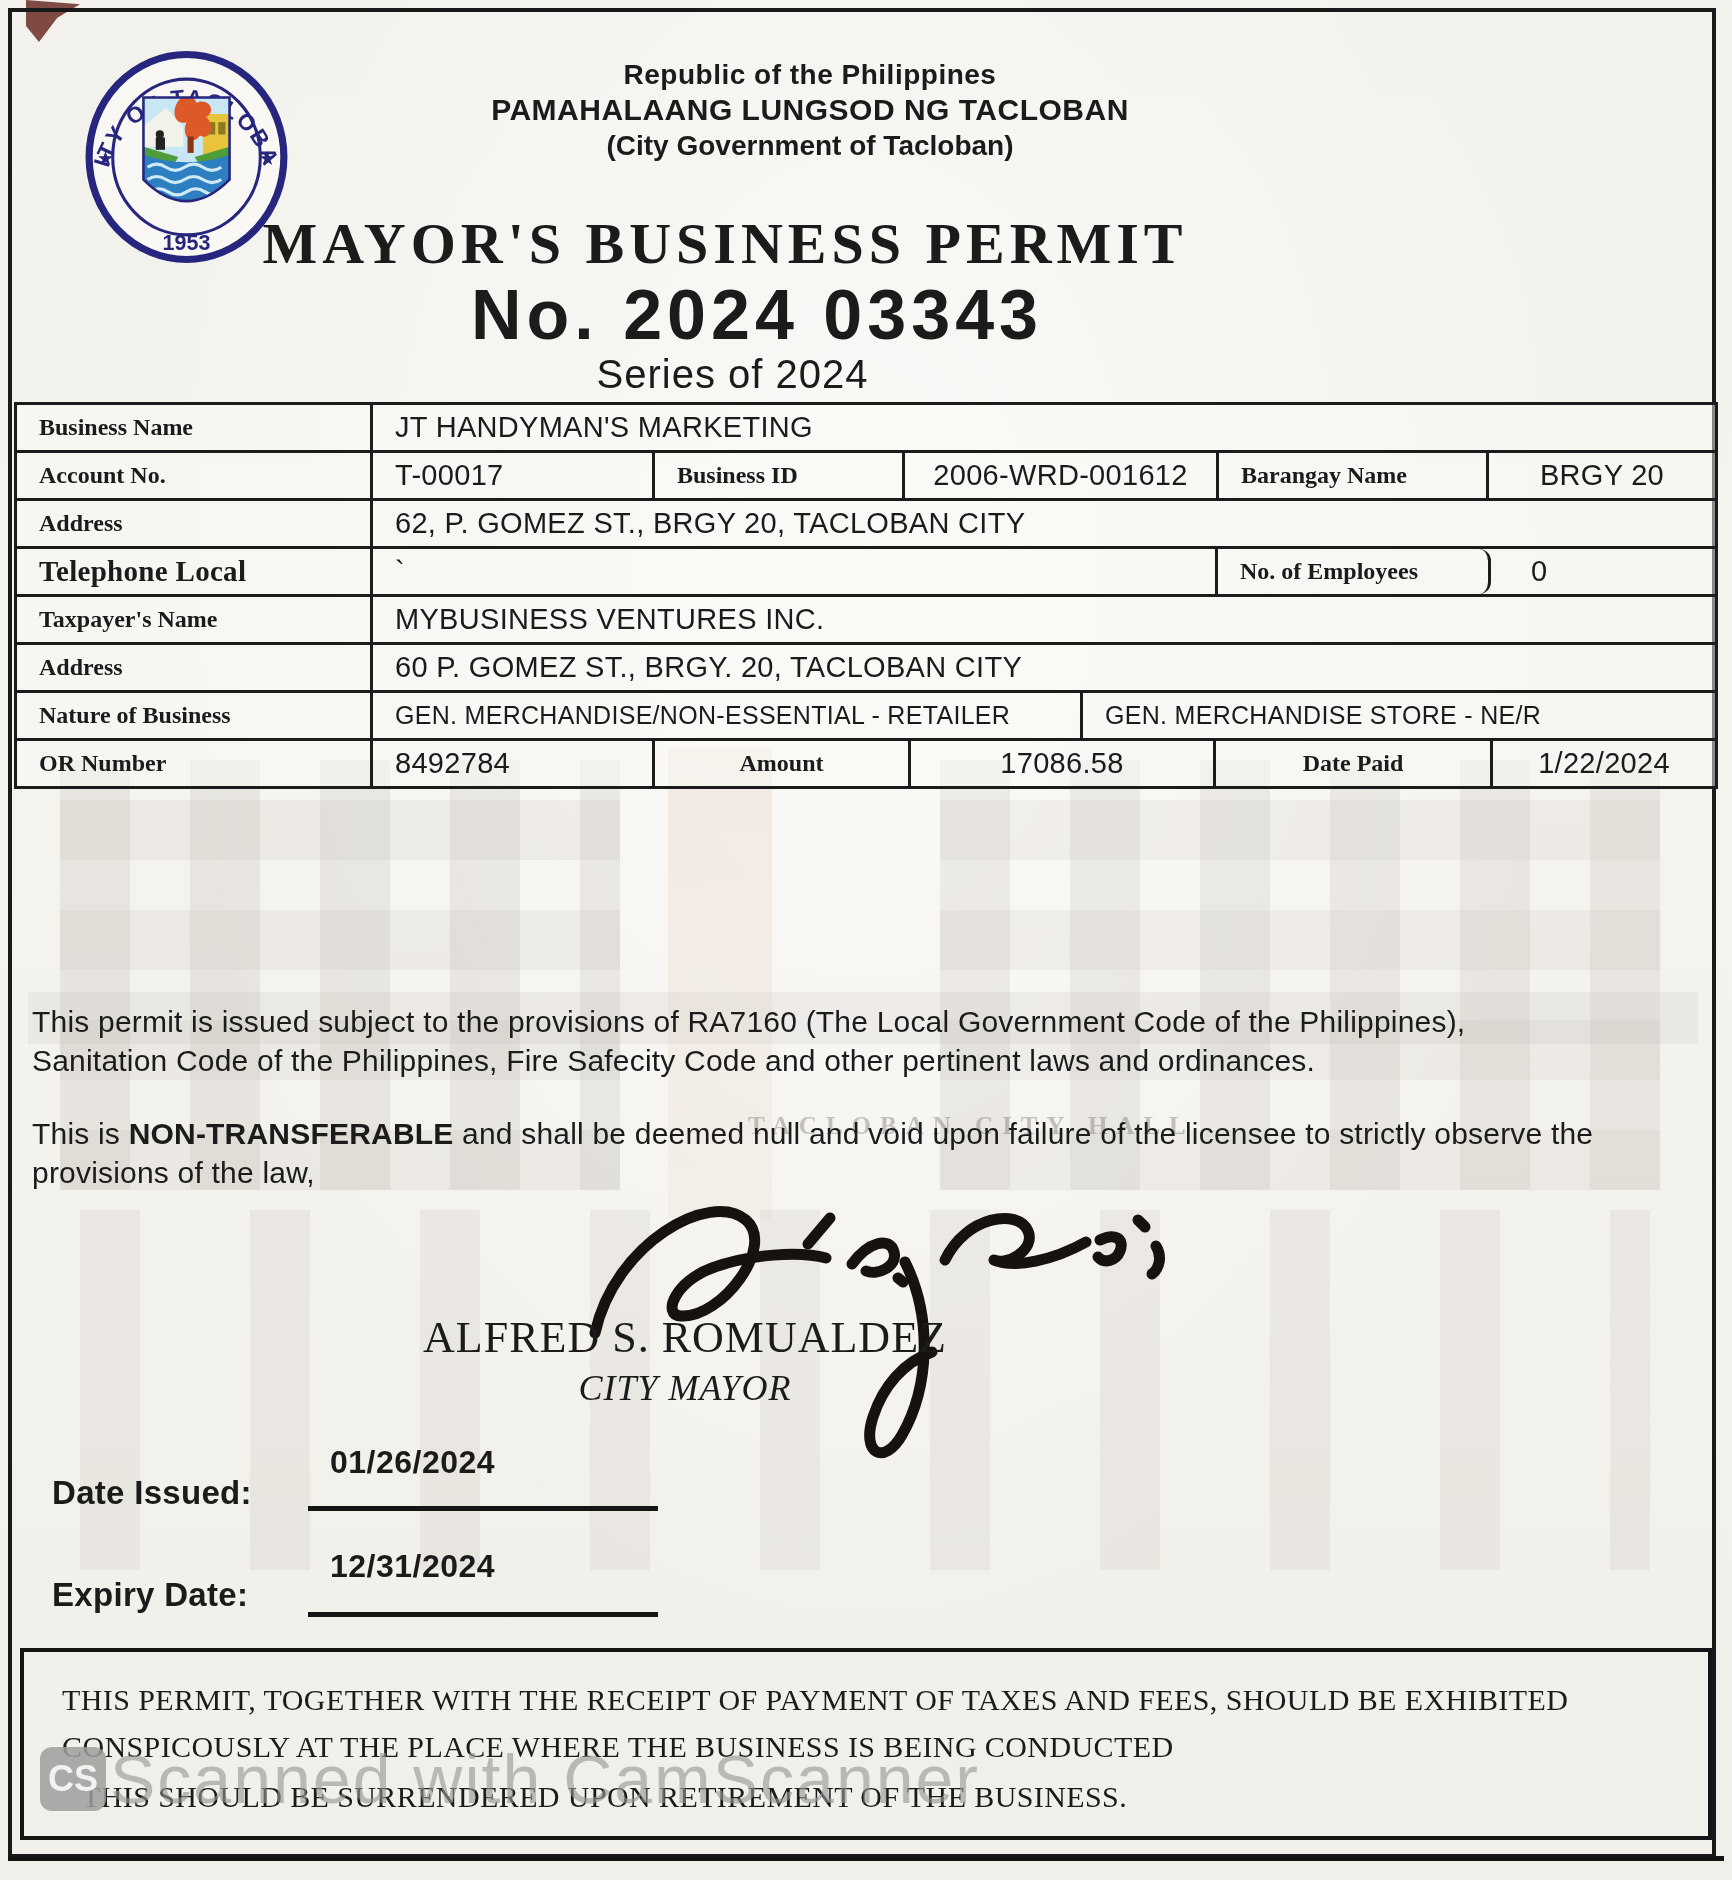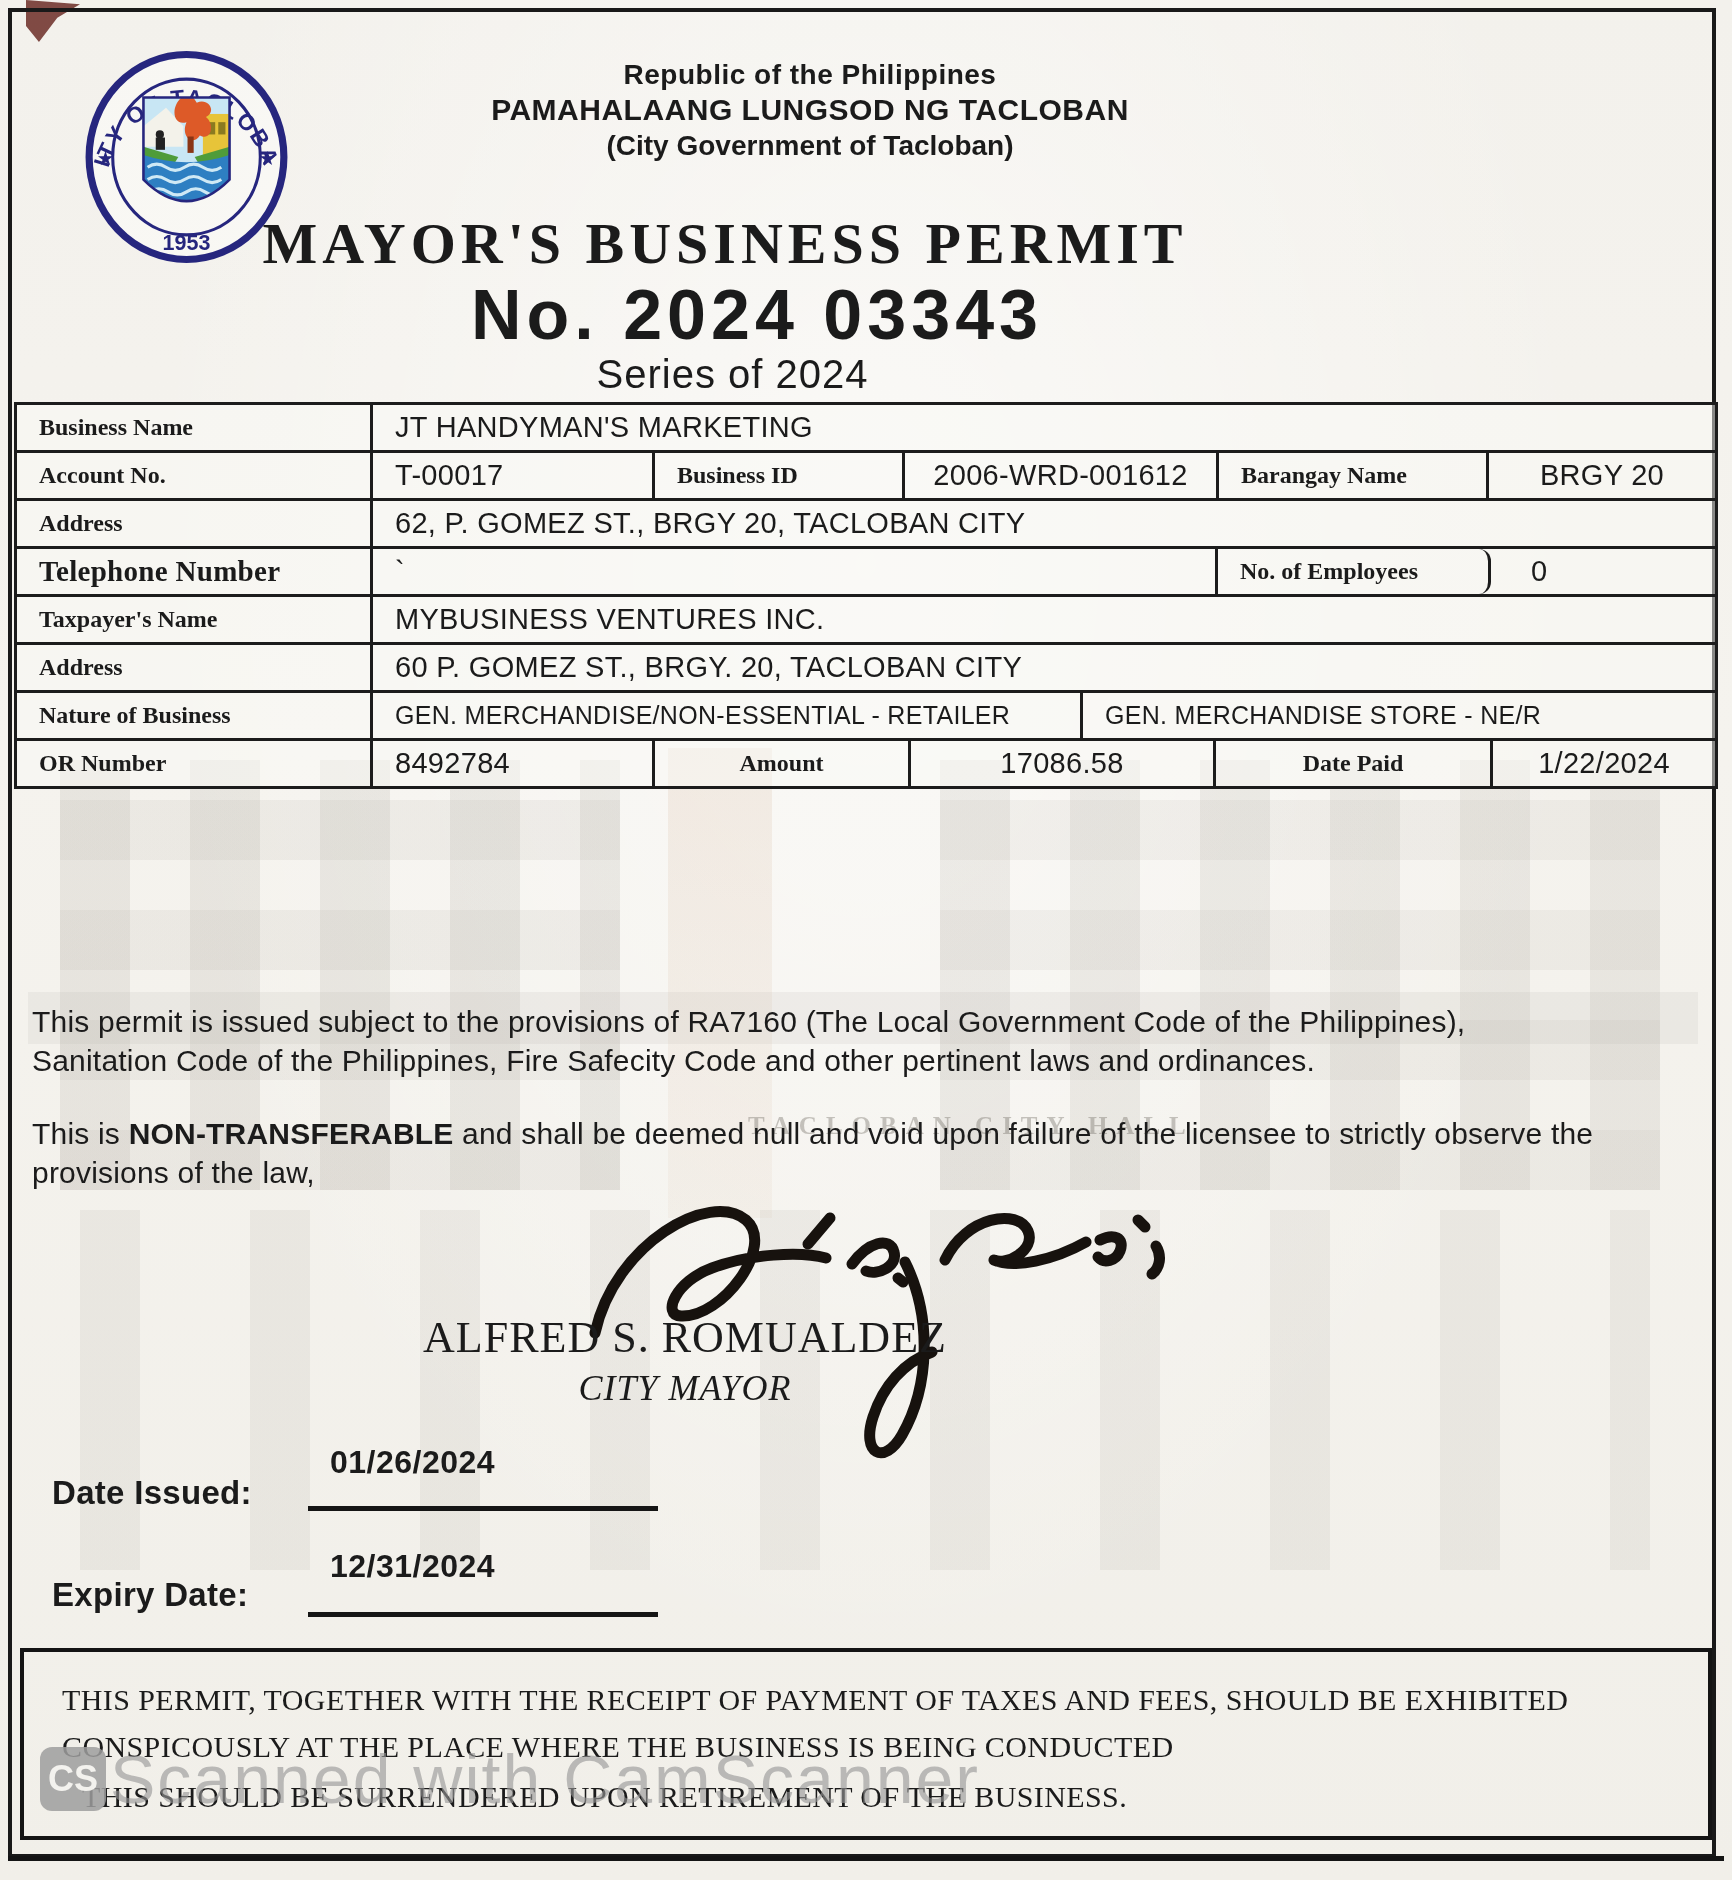--- a/index.html
+++ b/index.html
@@ -157,21 +157,21 @@
       <div class="tcell tlabel-mid w250">Business ID</div>
       <div class="tcell tvalue w314 center">2006-WRD-001612</div>
       <div class="tcell tlabel-mid w270">Barangay Name</div>
       <div class="tcell tvalue center">BRGY 20</div>
     </div>
     <div class="trow">
       <div class="tcell tlabel">Address</div>
       <div class="tcell tvalue">62, P. GOMEZ ST., BRGY 20, TACLOBAN CITY</div>
     </div>
     <div class="trow">
-      <div class="tcell tvalue tlabel">Telephone Number</div>
+      <div class="tcell tvalue tlabel">Telephone Local</div>
       <div class="tcell tvalue w845">`</div>
       <div class="tcell tlabel-mid w273">No. of Employees</div>
       <div class="tcell tvalue" style="padding-left:40px">0</div>
     </div>
     <div class="trow">
       <div class="tcell tlabel">Taxpayer's Name</div>
       <div class="tcell tvalue">MYBUSINESS VENTURES INC.</div>
     </div>
     <div class="trow">
       <div class="tcell tlabel">Address</div>

